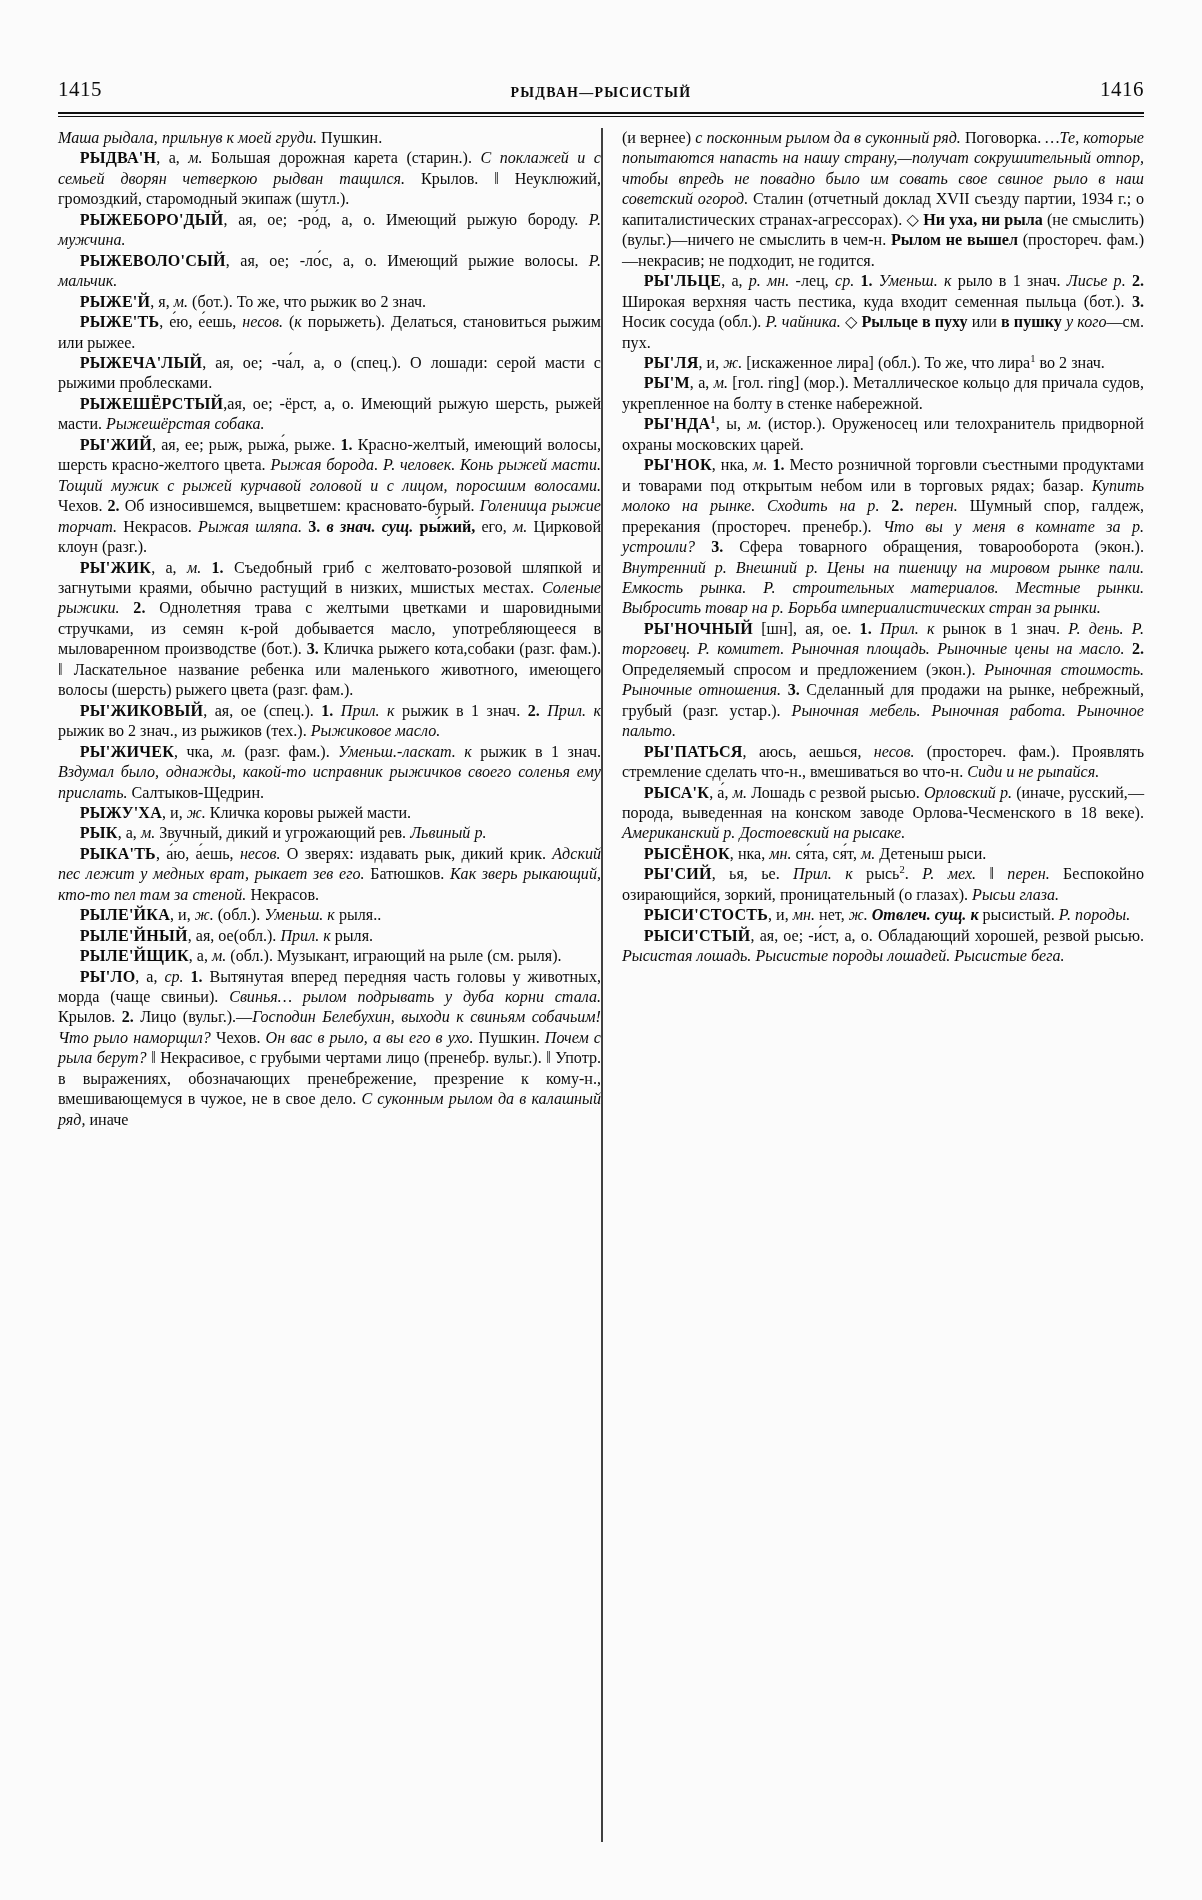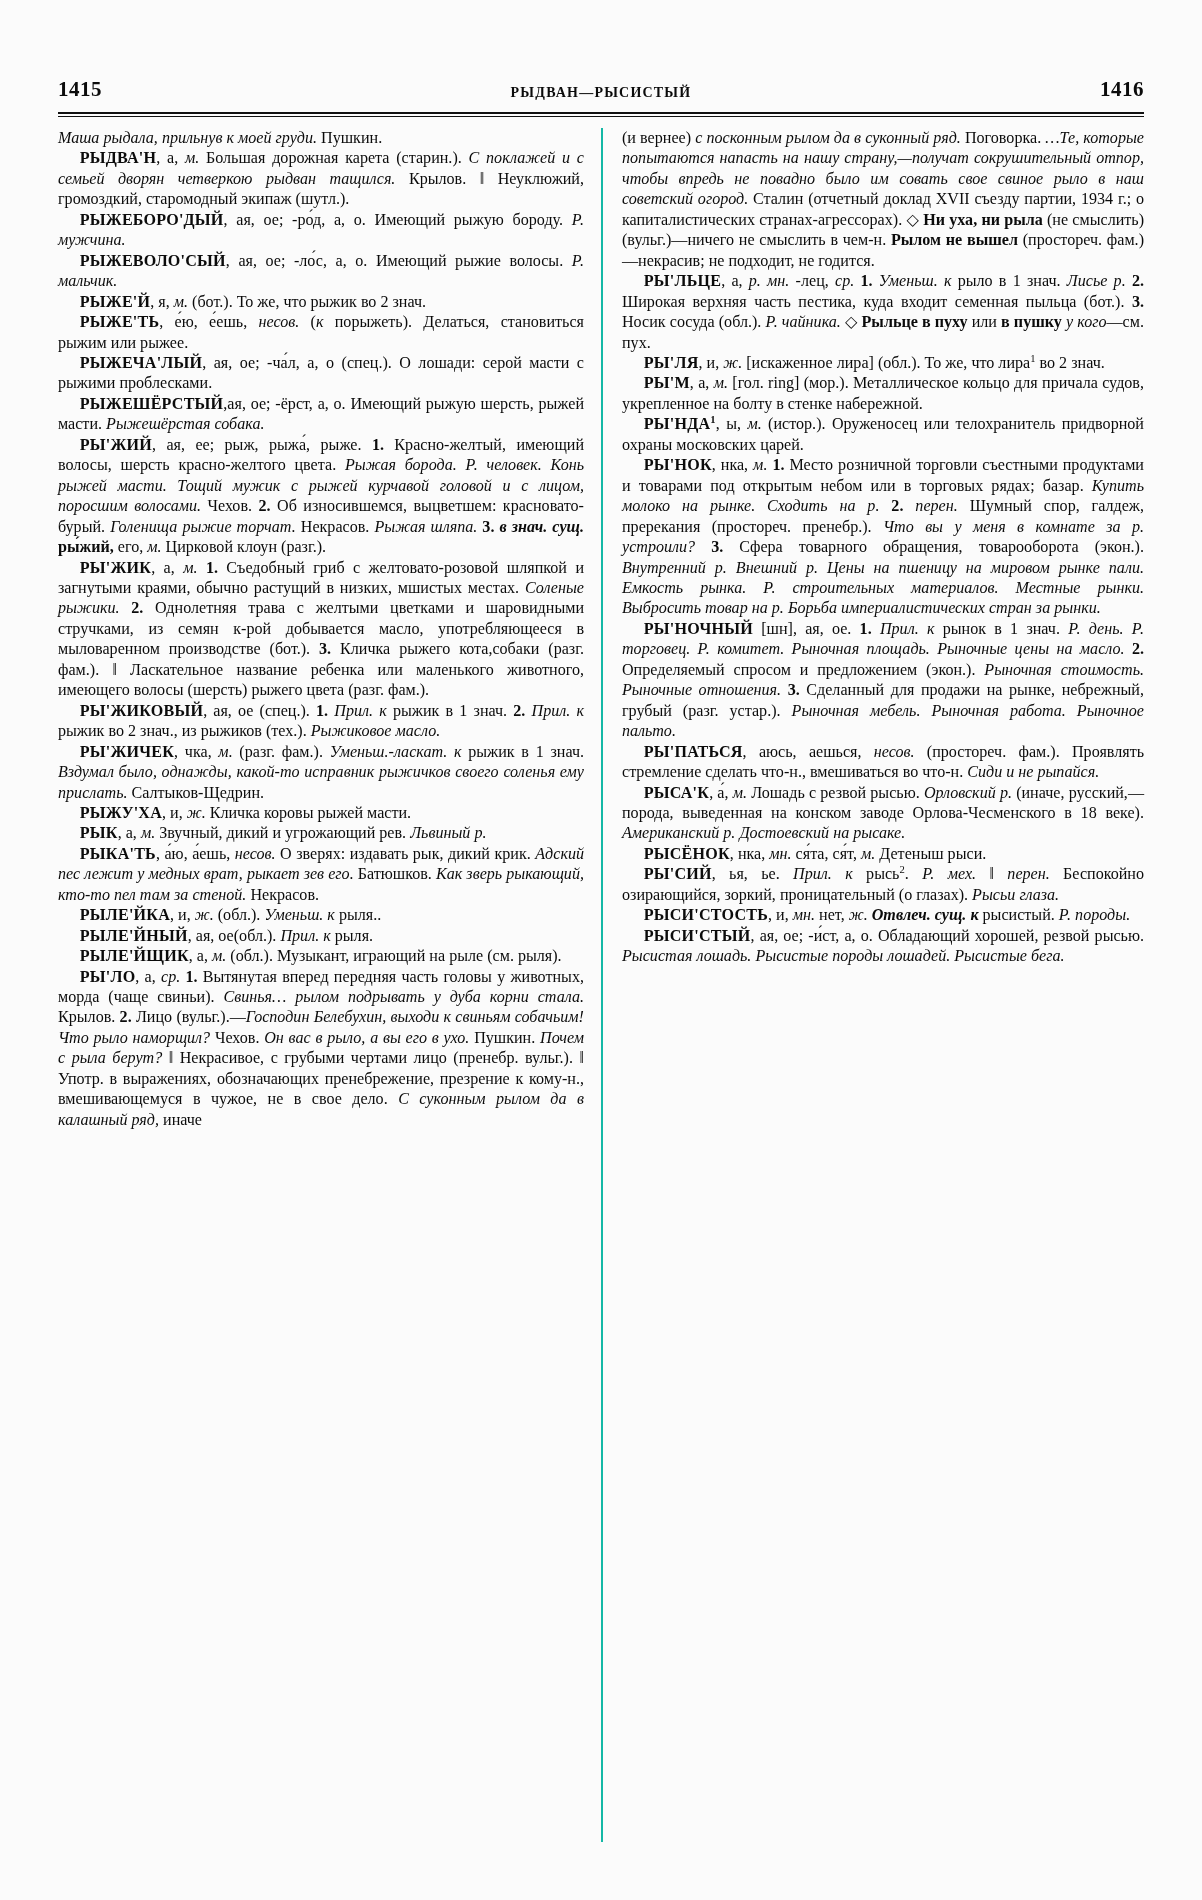--- a/index.html
+++ b/index.html
@@ -22,21 +22,21 @@
     position: absolute;
     left: 58px;
     right: 58px;
     top: 66px;
     height: 34px;
     display: flex;
     align-items: flex-end;
     justify-content: space-between;
   }
   .folio {
-    font-weight: bold;
+    font-weight: normal;
     font-size: 21px;
     letter-spacing: 0.5px;
     line-height: 1;
   }
   .head-title {
     font-weight: bold;
     font-size: 14px;
     letter-spacing: 1.2px;
     line-height: 1;
     text-align: center;
@@ -70,22 +70,22 @@
   }
   .col {
     width: 50%;
     box-sizing: border-box;
     font-size: 16.1px;
     line-height: 20.45px;
     text-align: justify;
     text-justify: inter-word;
     hyphens: manual;
   }
-  .col.left  { padding-right: 17px; }
-  .col.right { padding-left: 19px; border-left: 2px solid #14b8a6; }
+  .col.left  { }
+  .col.right { padding-left: 19px; border-left: 2px solid #404040; }
 
   .col p {
     margin: 0;
     text-indent: 1.35em;
   }
   .col p.cont { text-indent: 0; }
 
   .hw {
     font-weight: bold;
     letter-spacing: 0.2px;

